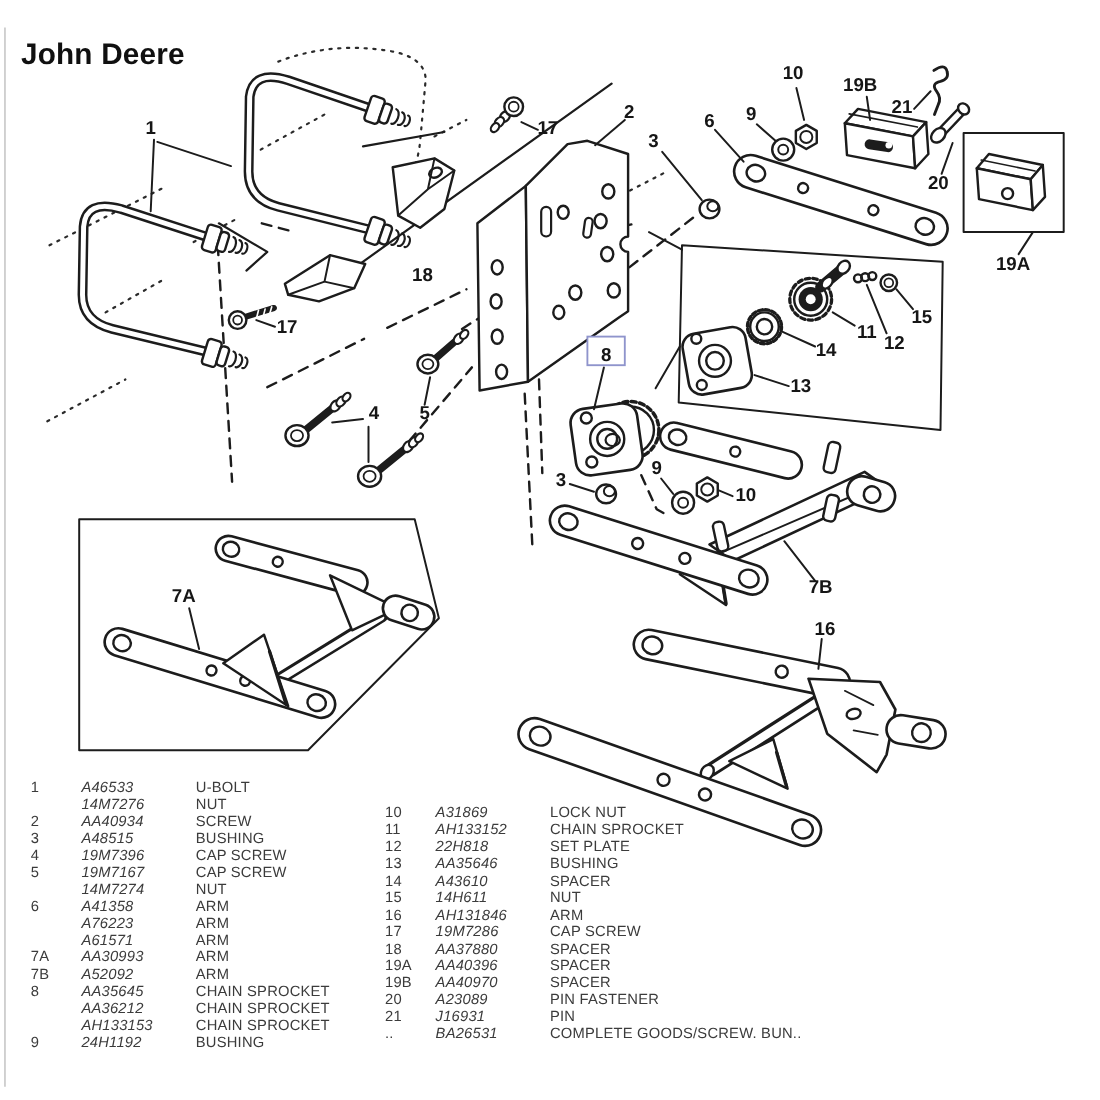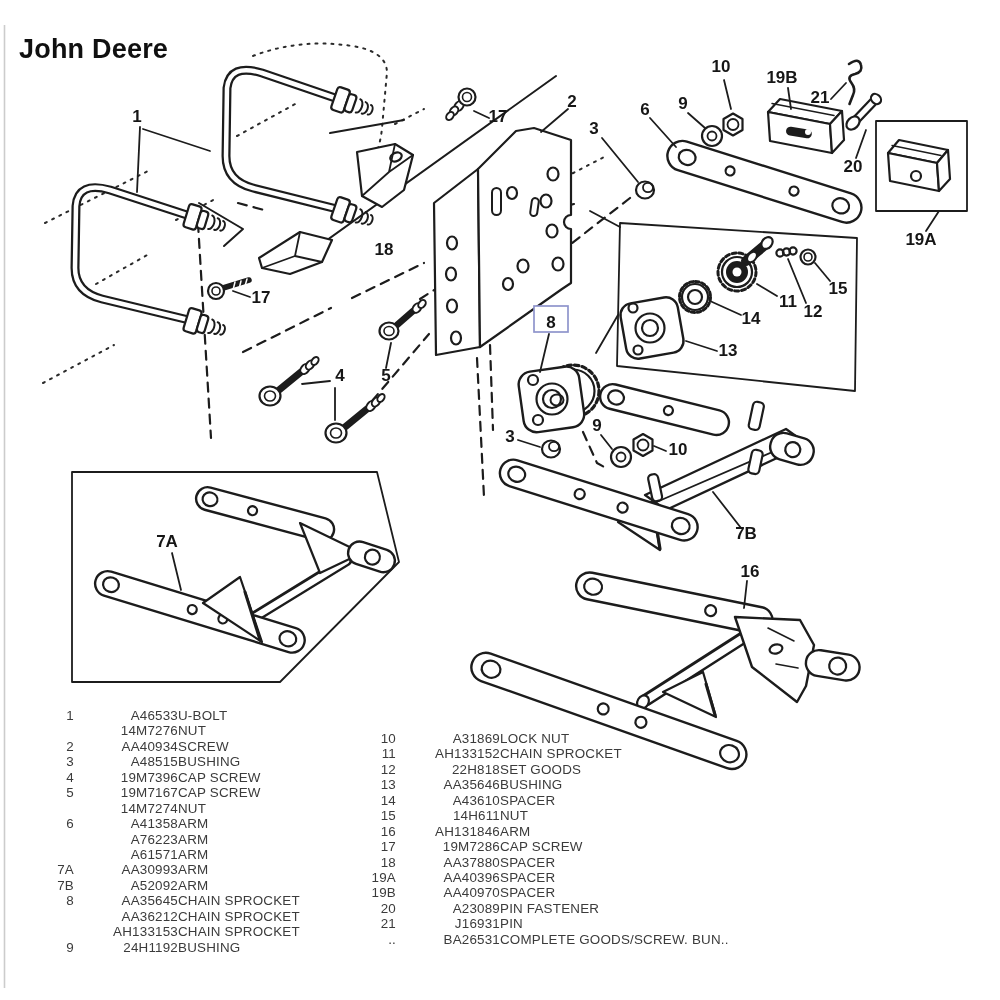--- a/index.html
+++ b/index.html
@@ -1,28 +1,28 @@
 <!DOCTYPE html>
 <html><head>
 <meta charset="utf-8">
 <style>
   html,body{margin:0;padding:0;background:#ffffff;}
   .page{position:relative;width:1000px;height:1000px;background:#fff;overflow:hidden;
-        font-family:"Liberation Sans",sans-serif;text-align:right;}
+        font-family:"Liberation Sans",sans-serif;}
   .title{position:absolute;left:19px;top:34px;font-size:27px;font-weight:700;color:#101010;
          letter-spacing:.2px;}
   svg.diagram{position:absolute;left:0;top:0;width:1000px;height:1000px;}
   #callouts text{font-family:"Liberation Sans",sans-serif;font-weight:700;font-size:17px;
                  fill:#161616;text-anchor:middle;}
   .plist{position:absolute;font-size:13.4px;color:#3b3b3b;letter-spacing:.2px;}
   #col-left{left:28px;top:708px;}
   #col-right{left:350px;top:731px;}
   .prow{display:flex;height:15.45px;line-height:15.45px;white-space:nowrap;}
   .pref{width:46px;flex:none;}
-  .ppart{width:104px;flex:none;}
+  .ppart{width:104px;flex:none;font-style:italic;}
 </style>
 </head>
 <body>
 
 <div class="page">
   <div class="title">John Deere</div>
 
   <svg class="diagram" viewBox="0 0 1000 1000">
     <line x1="4.5" y1="25" x2="4.5" y2="988" stroke="#cccccc" stroke-width="1.6"></line>
 
@@ -497,21 +497,21 @@
         <span class="pdesc">LOCK NUT</span>
       </div>
       <div class="prow">
         <span class="pref">11</span>
         <span class="ppart">AH133152</span>
         <span class="pdesc">CHAIN SPROCKET</span>
       </div>
       <div class="prow">
         <span class="pref">12</span>
         <span class="ppart">22H818</span>
-        <span class="pdesc">SET GOODS</span>
+        <span class="pdesc">SET PLATE</span>
       </div>
       <div class="prow">
         <span class="pref">13</span>
         <span class="ppart">AA35646</span>
         <span class="pdesc">BUSHING</span>
       </div>
       <div class="prow">
         <span class="pref">14</span>
         <span class="ppart">A43610</span>
         <span class="pdesc">SPACER</span>

